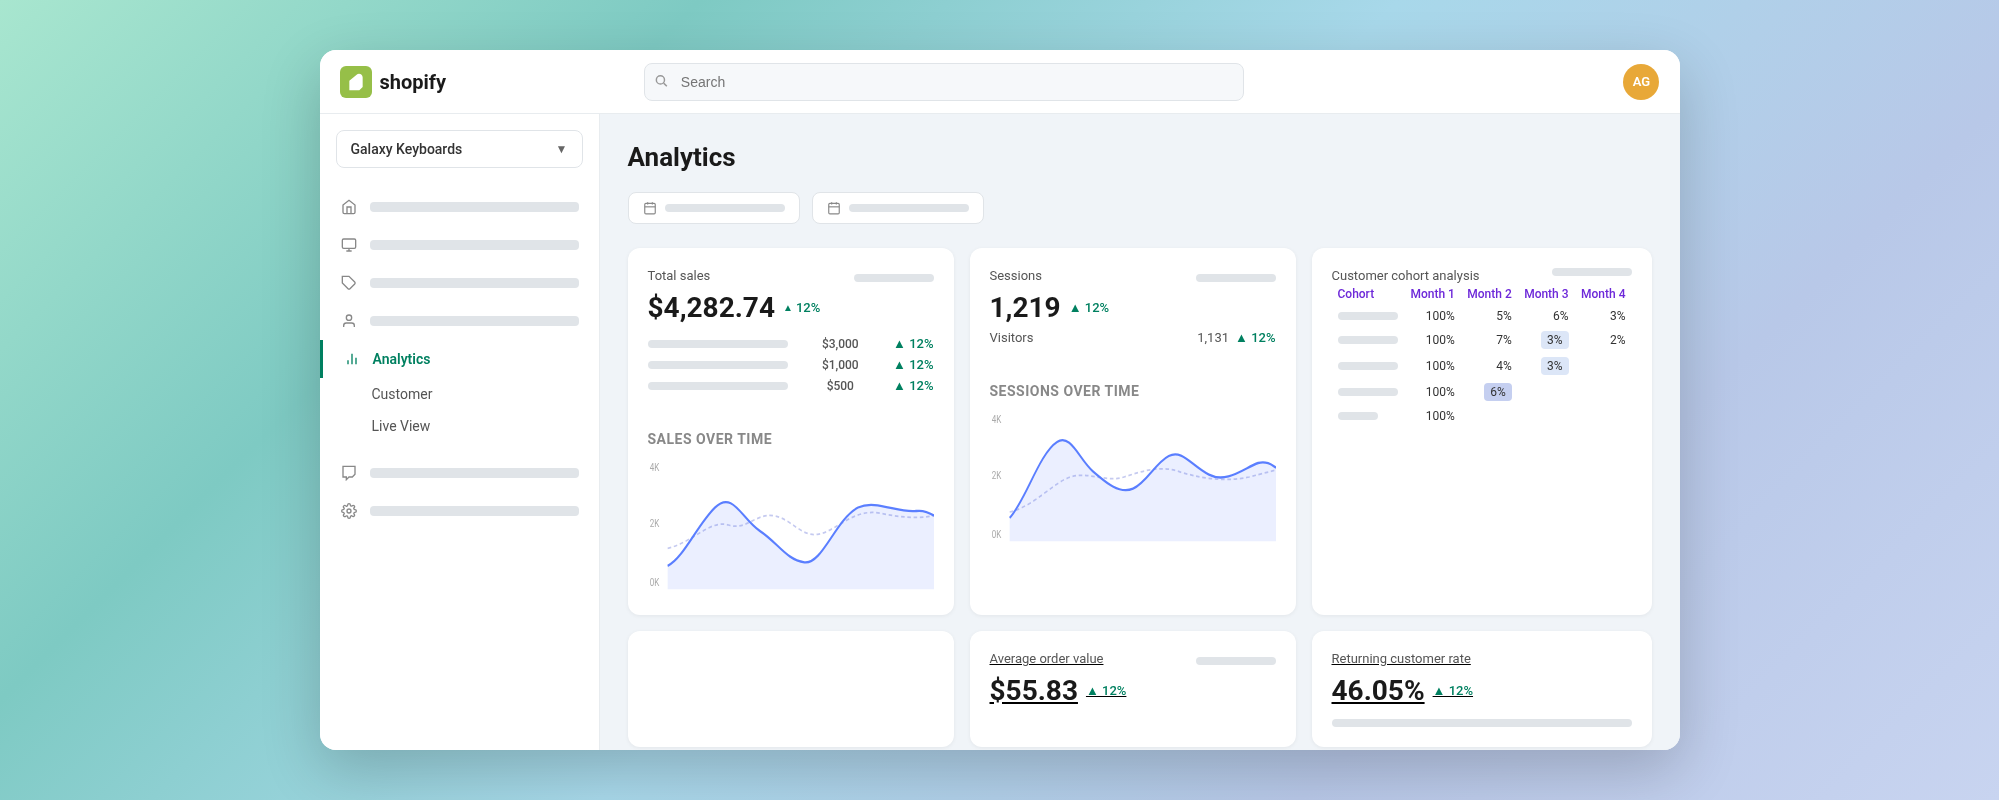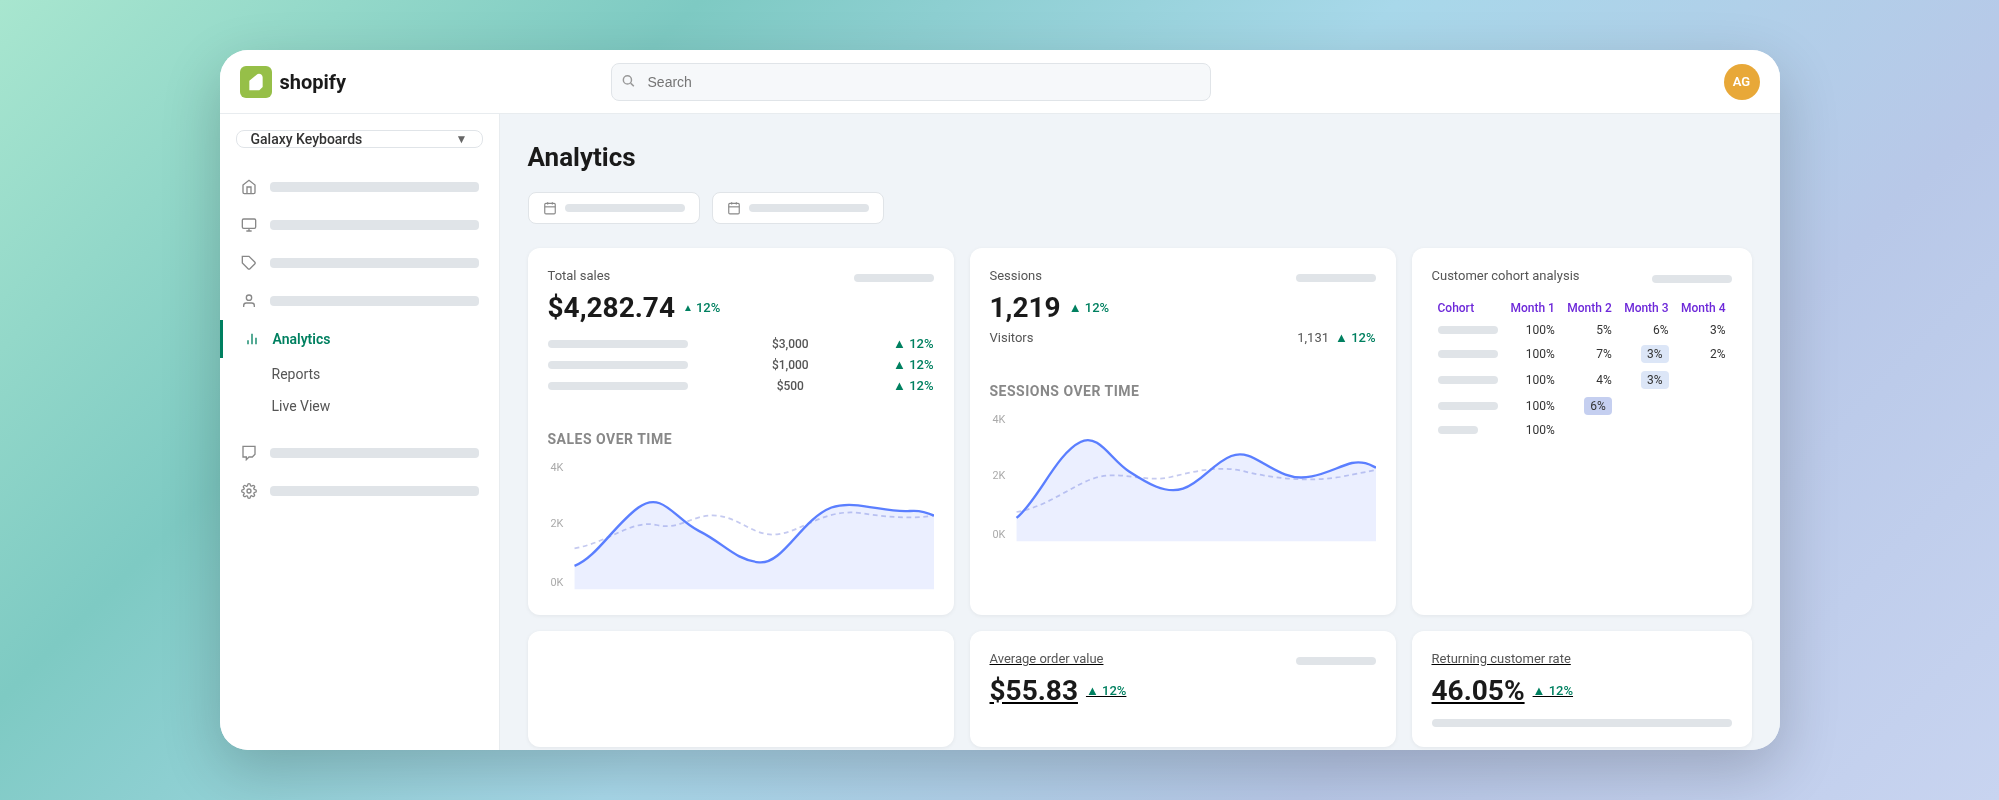--- a/index.html
+++ b/index.html
@@ -7,24 +7,24 @@
       font-family: -apple-system, BlinkMacSystemFont, 'Segoe UI', Roboto, sans-serif;
       background: linear-gradient(135deg, #a8e6cf 0%, #7ecac3 25%, #a8d8ea 50%, #b8c8e8 75%, #c8d4f0 100%);
       width: 1999px;
       height: 800px;
       display: flex;
       align-items: center;
       justify-content: center;
       overflow: hidden;
     }
     .window {
-      width: 1560px;
+      width: 1360px;
       height: 700px;
       background: #f0f4f8;
-      border-radius: 28px;
+      border-radius: 16px;
       box-shadow: 0 20px 60px rgba(0,0,0,0.2);
       display: flex;
       flex-direction: column;
       overflow: hidden;
     }
     
     .header {
       background: white;
       height: 64px;
       display: flex;
@@ -105,21 +105,21 @@
       background: white;
       border-right: 1px solid #e8ecef;
       padding: 16px 0;
       flex-shrink: 0;
       overflow-y: auto;
     }
     .store-selector {
       margin: 0 16px 20px;
       border: 1px solid #e0e4e8;
       border-radius: 8px;
-      padding: 0 14px;
+      padding: 10px 14px;
       display: flex;
       align-items: center;
       justify-content: space-between;
       cursor: pointer;
       font-size: 14px;
       color: #333;
       font-weight: 500;
     }
     .chevron-down {
       color: #666;
@@ -317,23 +317,22 @@
       margin-top: 6px;
     }
     .visitors-value {
       display: flex;
       align-items: center;
       gap: 6px;
     }
     
     .cohort-title-row {
       display: flex;
-      align-items: flex-end;
+      align-items: flex-start;
       justify-content: space-between;
-      margin-bottom: 14px;
     }
     .cohort-title {
       font-size: 13px;
       color: #555;
     }
     .cohort-table {
       width: 100%;
       border-collapse: collapse;
       font-size: 12px;
     }
@@ -483,21 +482,21 @@
             <line x1="18" y1="20" x2="18" y2="10"></line>
             <line x1="12" y1="20" x2="12" y2="4"></line>
             <line x1="6" y1="20" x2="6" y2="14"></line>
           </svg>
         </div>
         <span class="nav-label">Analytics</span>
       </div>
 
       <div class="sub-nav">
         <div class="sub-nav-item">
-          <span>Reports</span>
+          <span>Customer</span>
         </div>
         <div class="sub-nav-item">
           <span>Live View</span>
         </div>
       </div>
 
       <div style="margin-top: 12px;">
         <div class="nav-item">
           <div class="nav-icon">
             <svg width="16" height="16" viewBox="0 0 24 24" fill="none" stroke="#888" stroke-width="2">

